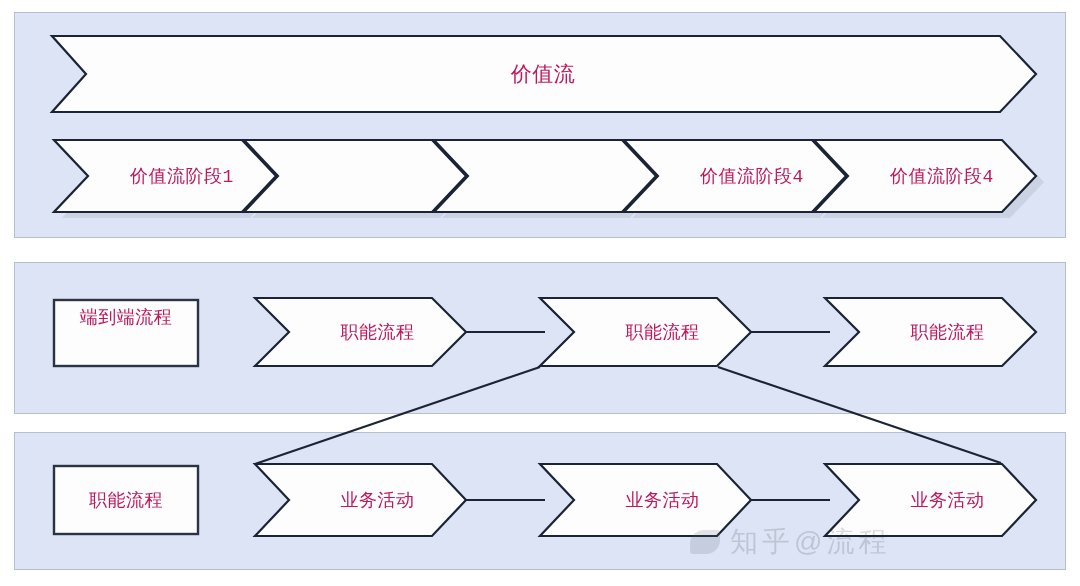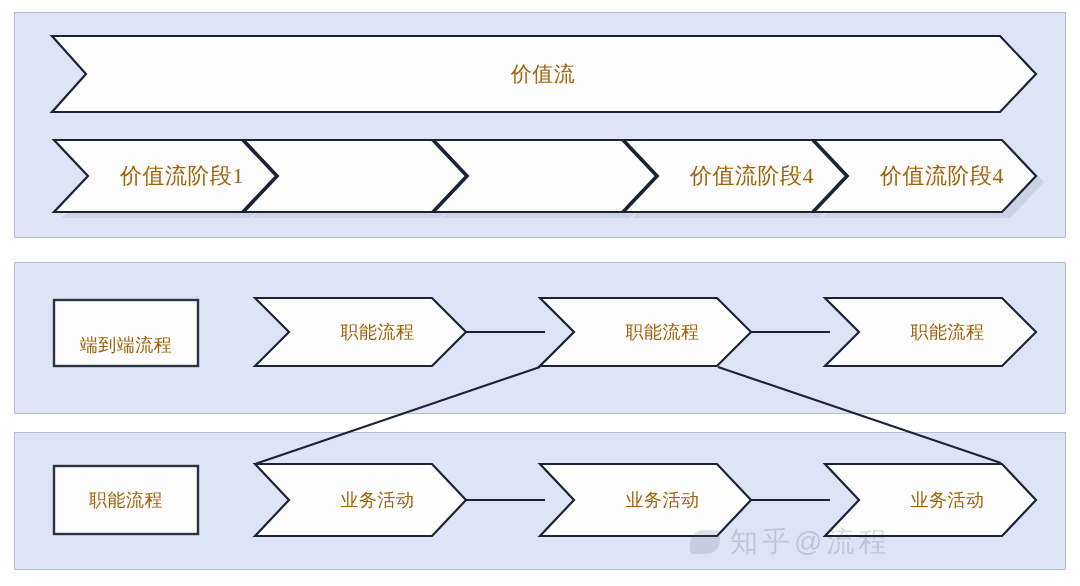--- a/index.html
+++ b/index.html
@@ -38,28 +38,28 @@
   .shadow-ghost { fill: #c8cfdf; stroke: none; opacity: .85; }
   .connector { stroke: #1b2434; stroke-width: 2.2; fill: none; }
   .box-fill { fill: #fdfdfd; stroke: #2b3445; stroke-width: 2.4; }
 
   .label {
     position: absolute;
     display: flex;
     align-items: center;
     justify-content: center;
     text-align: center;
-    color: #a16207;
-    font-family: Liberation Serif, serif;
+    color: #be185d;
+    font-family: Liberation Mono, monospace;
     letter-spacing: .5px;
     white-space: nowrap;
     pointer-events: auto;
   }
   .label-hero   { font-size: 21px; }
-  .label-stage  { font-size: 22px; }
+  .label-stage  { font-size: 18px; }
   .label-proc   { font-size: 18px; }
   .label-box    { font-size: 18px; }
 
   .watermark {
     position: absolute;
     left: 690px;
     top: 520px;
     width: 360px;
     height: 44px;
     display: flex;
@@ -127,21 +127,21 @@
     <polygon class="shape-fill" points="540,464 717,464 751,500 717,536 540,536 574,500"></polygon>
     <polygon class="shape-fill" points="825,464 1002,464 1036,500 1002,536 825,536 859,500"></polygon>
   </svg>
 
   <div class="label label-hero" style="left:86px; top:36px; width:914px; height:76px;">价值流</div>
 
   <div class="label label-stage" style="left:88px; top:140px; width:188px; height:72px;">价值流阶段1</div>
   <div class="label label-stage" style="left:658px; top:140px; width:188px; height:72px;">价值流阶段4</div>
   <div class="label label-stage" style="left:848px; top:140px; width:188px; height:72px;">价值流阶段4</div>
 
-  <div class="label label-box" style="left:54px; top:312px; width:144px; height:66px;">端到端流程</div>
+  <div class="label label-box" style="left:54px; top:284px; width:144px; height:66px;">端到端流程</div>
 
   <div class="label label-proc" style="left:289px; top:298px; width:177px; height:68px;">职能流程</div>
   <div class="label label-proc" style="left:574px; top:298px; width:177px; height:68px;">职能流程</div>
   <div class="label label-proc" style="left:859px; top:298px; width:177px; height:68px;">职能流程</div>
 
   <div class="label label-box" style="left:54px; top:466px; width:144px; height:68px;">职能流程</div>
 
   <div class="label label-proc" style="left:289px; top:464px; width:177px; height:72px;">业务活动</div>
   <div class="label label-proc" style="left:574px; top:464px; width:177px; height:72px;">业务活动</div>
   <div class="label label-proc" style="left:859px; top:464px; width:177px; height:72px;">业务活动</div>

